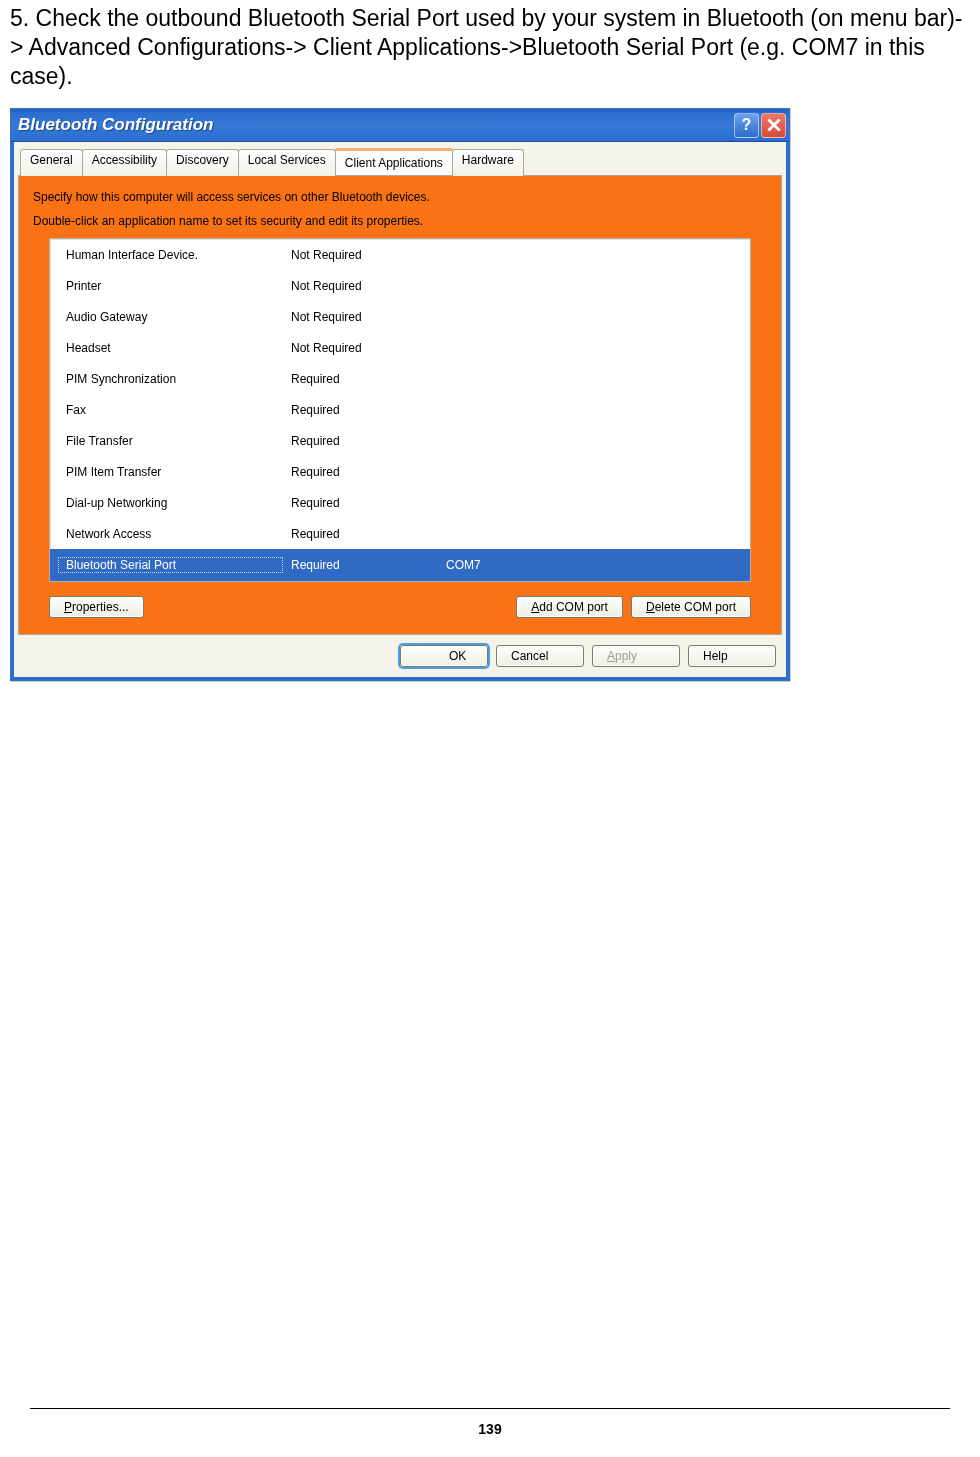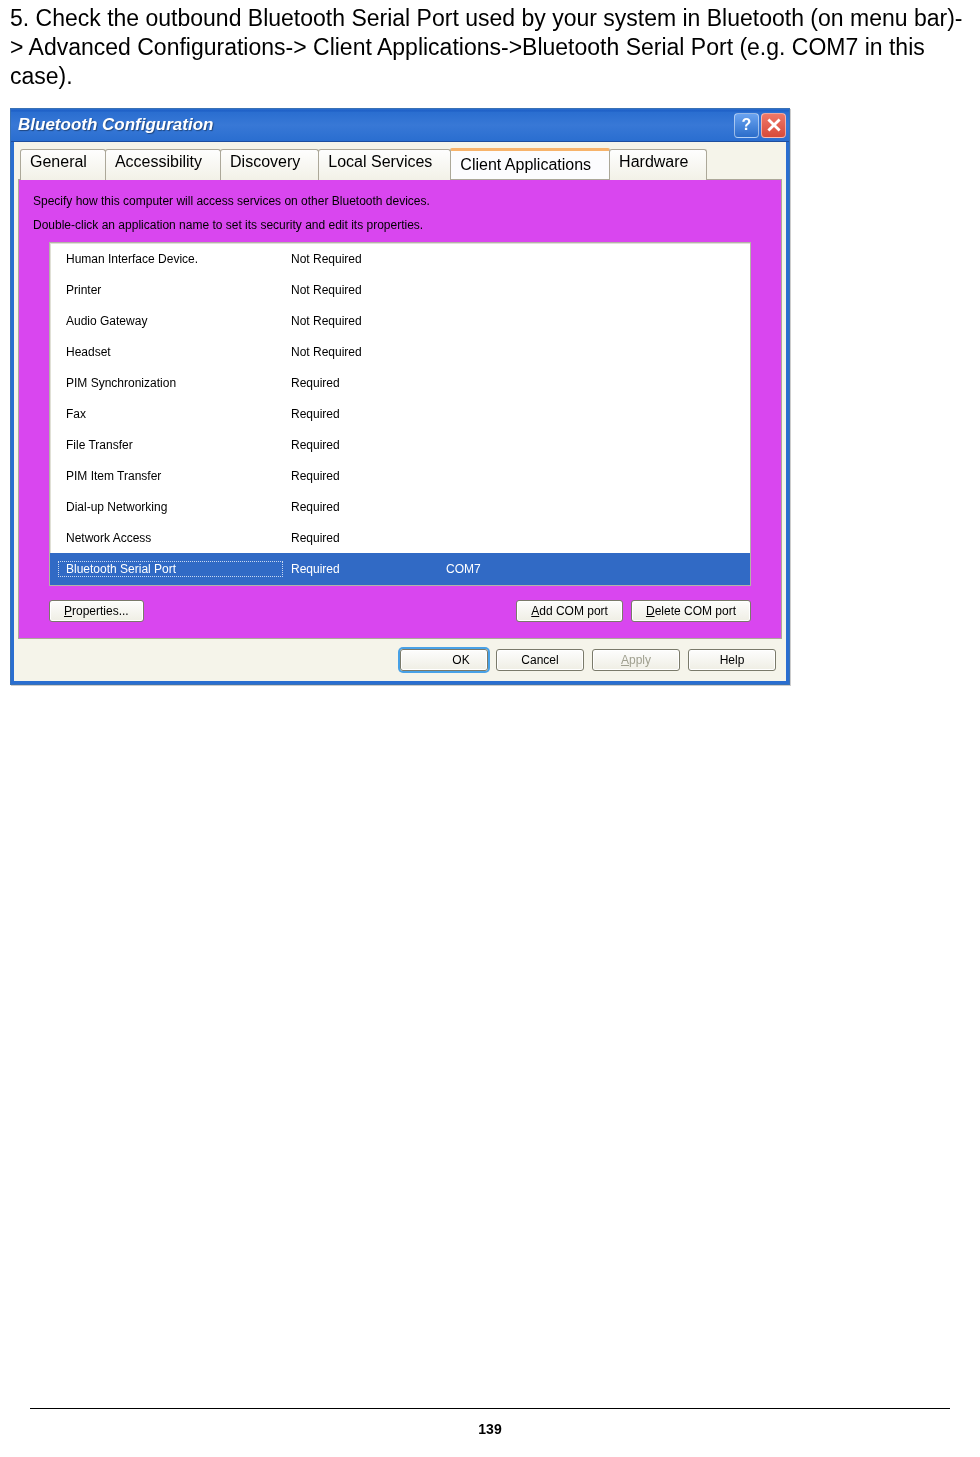--- a/index.html
+++ b/index.html
@@ -67,38 +67,38 @@
     display: flex;
     padding-left: 2px;
     position: relative;
     z-index: 2;
   }
   .tab {
     background: linear-gradient(to bottom,#fefefe,#f2f1e7);
     border: 1px solid #aca899;
     border-bottom: none;
     border-radius: 3px 3px 0 0;
-    padding: 3px 18px 4px 9px;
-    font-size: 16px;
+    padding: 3px 9px 4px 9px;
+    font-size: 12px;
     margin-right: -1px;
     position: relative;
     top: 1px;
     color: #000;
   }
   .tab.active {
     background: #fcfcfe;
     padding-top: 5px;
     padding-bottom: 5px;
     top: 0;
     z-index: 3;
     border-top: 3px solid #f7b36b;
     border-radius: 2px 2px 0 0;
   }
   .tabpane {
-    background: #d946ef;
+    background: #f97316;
     border: 1px solid #aca899;
     padding: 14px 8px 12px 8px;
     position: relative;
     z-index: 1;
   }
   .desc { font-size: 12px; color: #000; margin: 0 6px 10px 6px; }
   
   .listwrap {
     margin: 0 22px;
     border: 1px solid #b3b3a7;
@@ -140,21 +140,21 @@
     margin: 14px 22px 4px 22px;
   }
   .xpbtn {
     background: linear-gradient(to bottom,#fdfdfd,#efeee4);
     border: 1px solid #7a7a6a;
     border-radius: 3px;
     padding: 3px 14px;
     font-size: 12px;
     font-family: Tahoma, sans-serif;
     min-width: 90px;
-    text-align: center;
+    text-align: left;
     box-shadow: inset 0 0 0 1px #fff;
     color: #000;
   }
   .xpbtn.disabled { color: #a0a090; }
   .spacer { flex: 1; }
   
   .dlgbtns {
     display: flex;
     justify-content: flex-end;
     gap: 8px;

